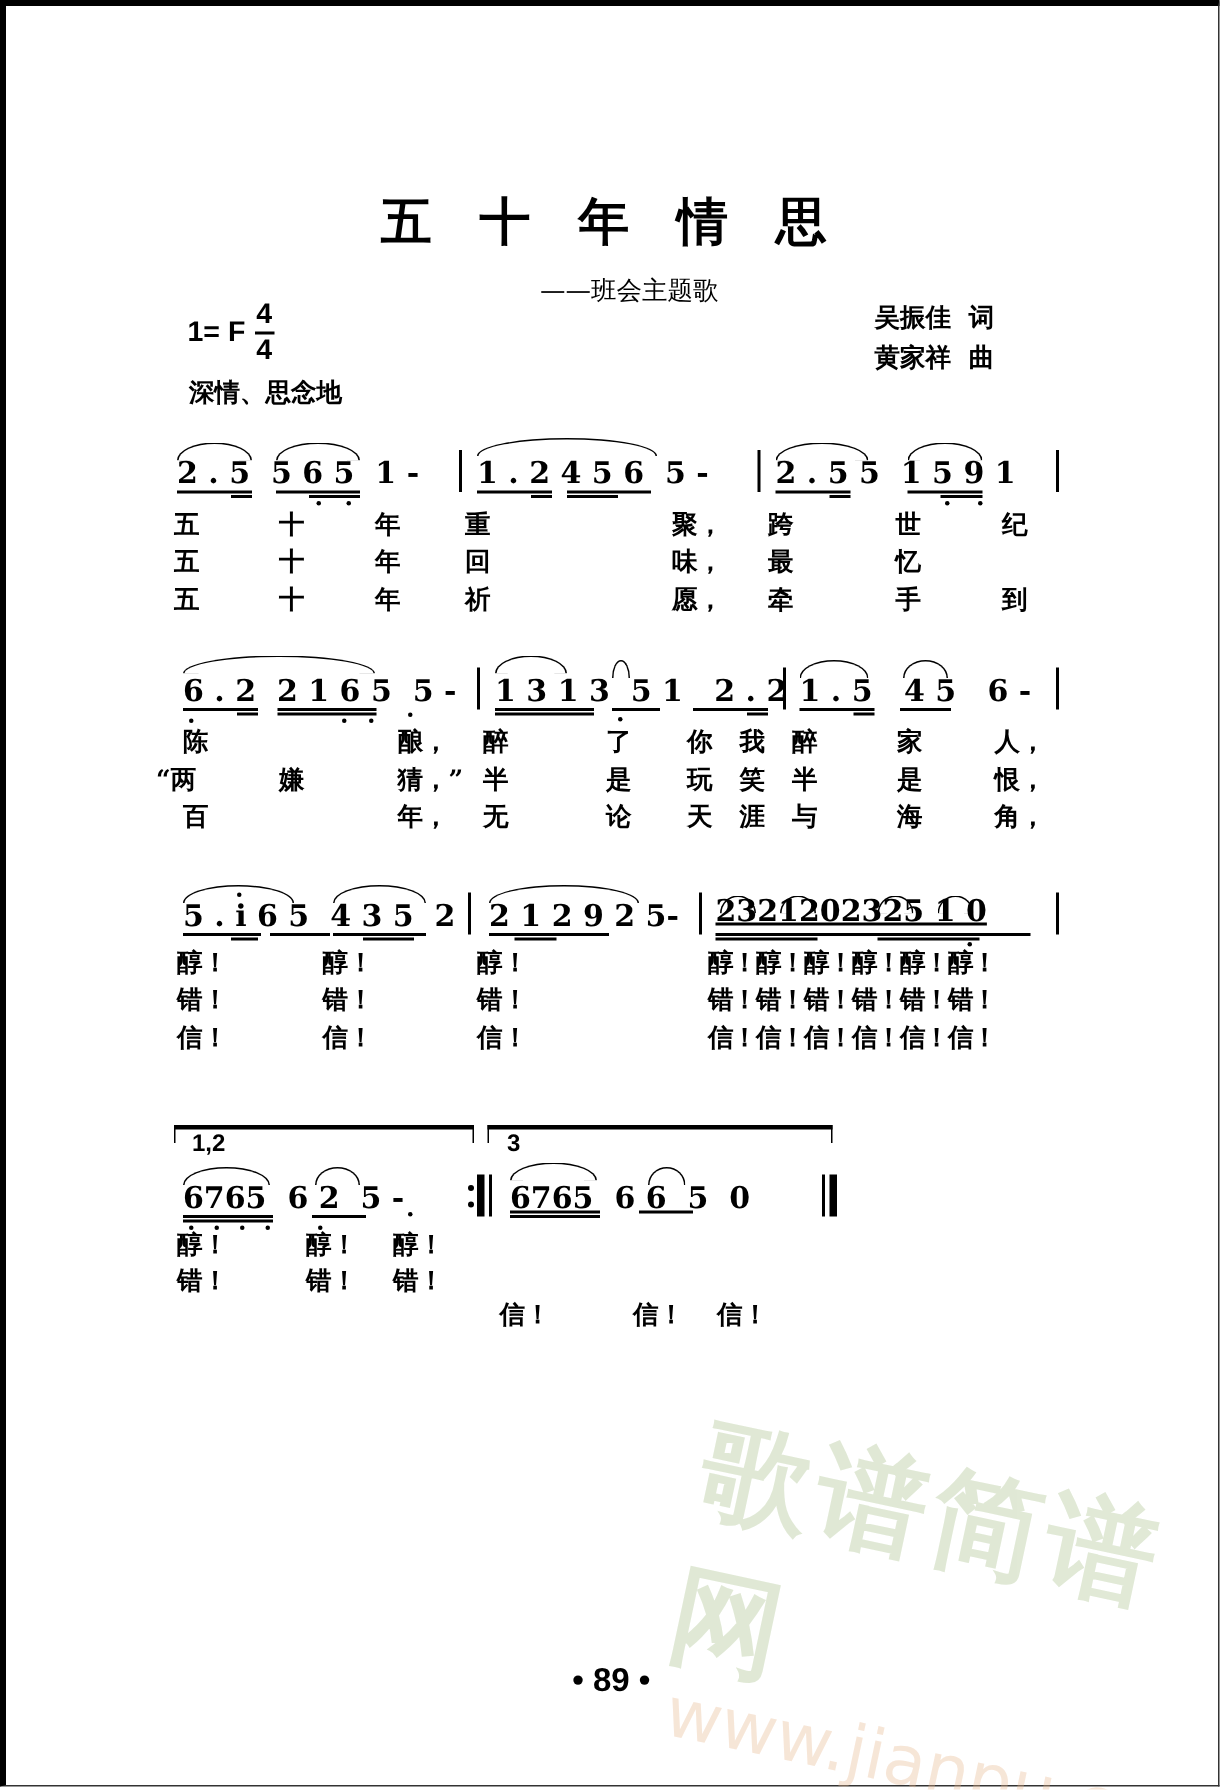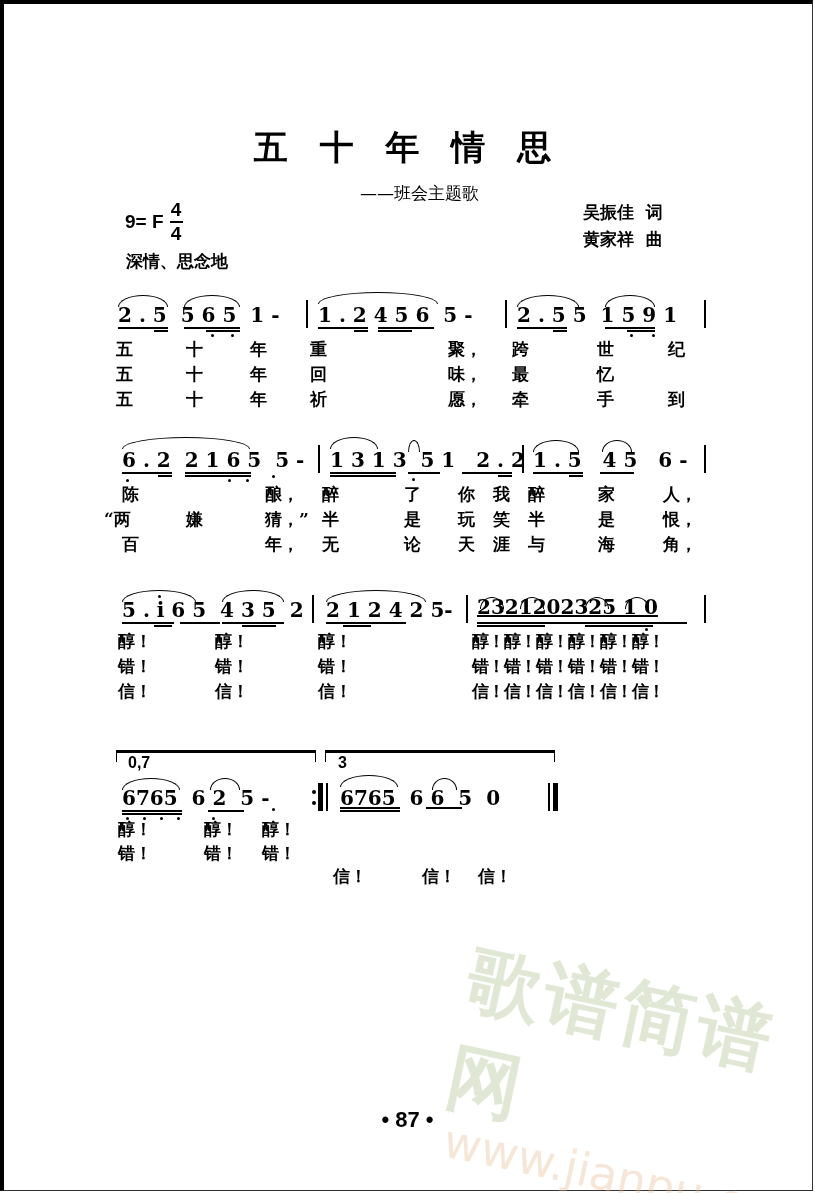--- a/index.html
+++ b/index.html
@@ -61,21 +61,21 @@
 
 <div class="frame"></div>
 
 <div class="title">五 十 年 情 思</div>
 <div class="subtitle">——班会主题歌</div>
 <div class="credits">
   <div>吴振佳  词</div>
   <div>黄家祥  曲</div>
 </div>
 <div class="key">
-  <span>9=  F</span>
+  <span>1=  F</span>
   <span class="frac">
     <span>4</span>
     <span class="bar"></span>
     <span>4</span>
   </span>
 </div>
 <div class="tempo">深情、思念地</div>
 
 <div>
   <div class="slur" style="left:118px;top:295px;width:50px;"></div>
@@ -204,21 +204,21 @@
   <div class="slur" style="left:222px;top:590px;width:62px;"></div>
   <div class="slur" style="left:326px;top:590px;width:100px;"></div>
   <div class="slur" style="left:480px;top:597px;width:24px;"></div>
   <div class="slur" style="left:520px;top:597px;width:24px;"></div>
   <div class="slur" style="left:585px;top:597px;width:24px;"></div>
   <div class="slur" style="left:625px;top:597px;width:24px;"></div>
 
   <div class="notes" style="left:122px;top:598px;">5 . i 6 5  4 3 5  2</div>
   <div class="dot" style="left:158px;top:595px;"></div>
   <div class="barline" style="left:312px;top:595px;height:28px;"></div>
-  <div class="notes" style="left:326px;top:598px;">2 1 2 4 2 5-</div>
+  <div class="notes" style="left:326px;top:598px;">2 1 2 9 2 5-</div>
   <div class="barline" style="left:466px;top:595px;height:28px;"></div>
   <div class="notes" style="left:477px;top:595px;text-decoration:underline;">2321202325 1 0</div>
   <div class="barline" style="left:704px;top:595px;height:28px;"></div>
 
   <div class="uline" style="left:122px;top:622px;width:52px;"></div>
   <div class="uline" style="left:154px;top:625px;width:18px;"></div>
   <div class="uline" style="left:180px;top:622px;width:40px;"></div>
   <div class="uline" style="left:222px;top:622px;width:62px;"></div>
   <div class="uline" style="left:242px;top:625px;width:34px;"></div>
   <div class="uline" style="left:326px;top:622px;width:80px;"></div>
@@ -237,21 +237,21 @@
   <div class="lyric" style="left:318px;top:655px;">错！</div>
   <div class="lyric" style="left:472px;top:655px;letter-spacing:-1px;">错！错！错！错！错！错！</div>
   <div class="lyric" style="left:118px;top:680px;">信！</div>
   <div class="lyric" style="left:215px;top:680px;">信！</div>
   <div class="lyric" style="left:318px;top:680px;">信！</div>
   <div class="lyric" style="left:472px;top:680px;letter-spacing:-1px;">信！信！信！信！信！信！</div>
 </div>
 
 <div>
   <div class="volta" style="left:116px;top:750px;width:200px;"></div>
-  <div class="volta-label" style="left:128px;top:754px;">0,7</div>
+  <div class="volta-label" style="left:128px;top:754px;">1,2</div>
   <div class="volta" style="left:325px;top:750px;width:230px;border-right:1.5px solid #000;"></div>
   <div class="volta-label" style="left:338px;top:754px;">3</div>
 
   <div class="slur" style="left:122px;top:778px;width:58px;"></div>
   <div class="slur" style="left:210px;top:778px;width:30px;"></div>
   <div class="slur" style="left:340px;top:775px;width:58px;"></div>
   <div class="slur" style="left:432px;top:778px;width:25px;"></div>
 
   <div class="notes" style="left:122px;top:786px;">6765  6 2  5 -</div>
   <div class="rdot" style="left:312px;top:790px;"></div>
@@ -284,13 +284,13 @@
   <div class="lyric" style="left:333px;top:865px;">信！</div>
   <div class="lyric" style="left:422px;top:865px;">信！</div>
   <div class="lyric" style="left:478px;top:865px;">信！</div>
 </div>
 
 <div class="watermark">
   <div class="wm1">歌谱简谱网</div>
   <div class="wm2">www.jianpu.cn</div>
 </div>
 
-<div class="pageno">• 87 •</div>
+<div class="pageno">• 89 •</div>
 
 </body></html>

